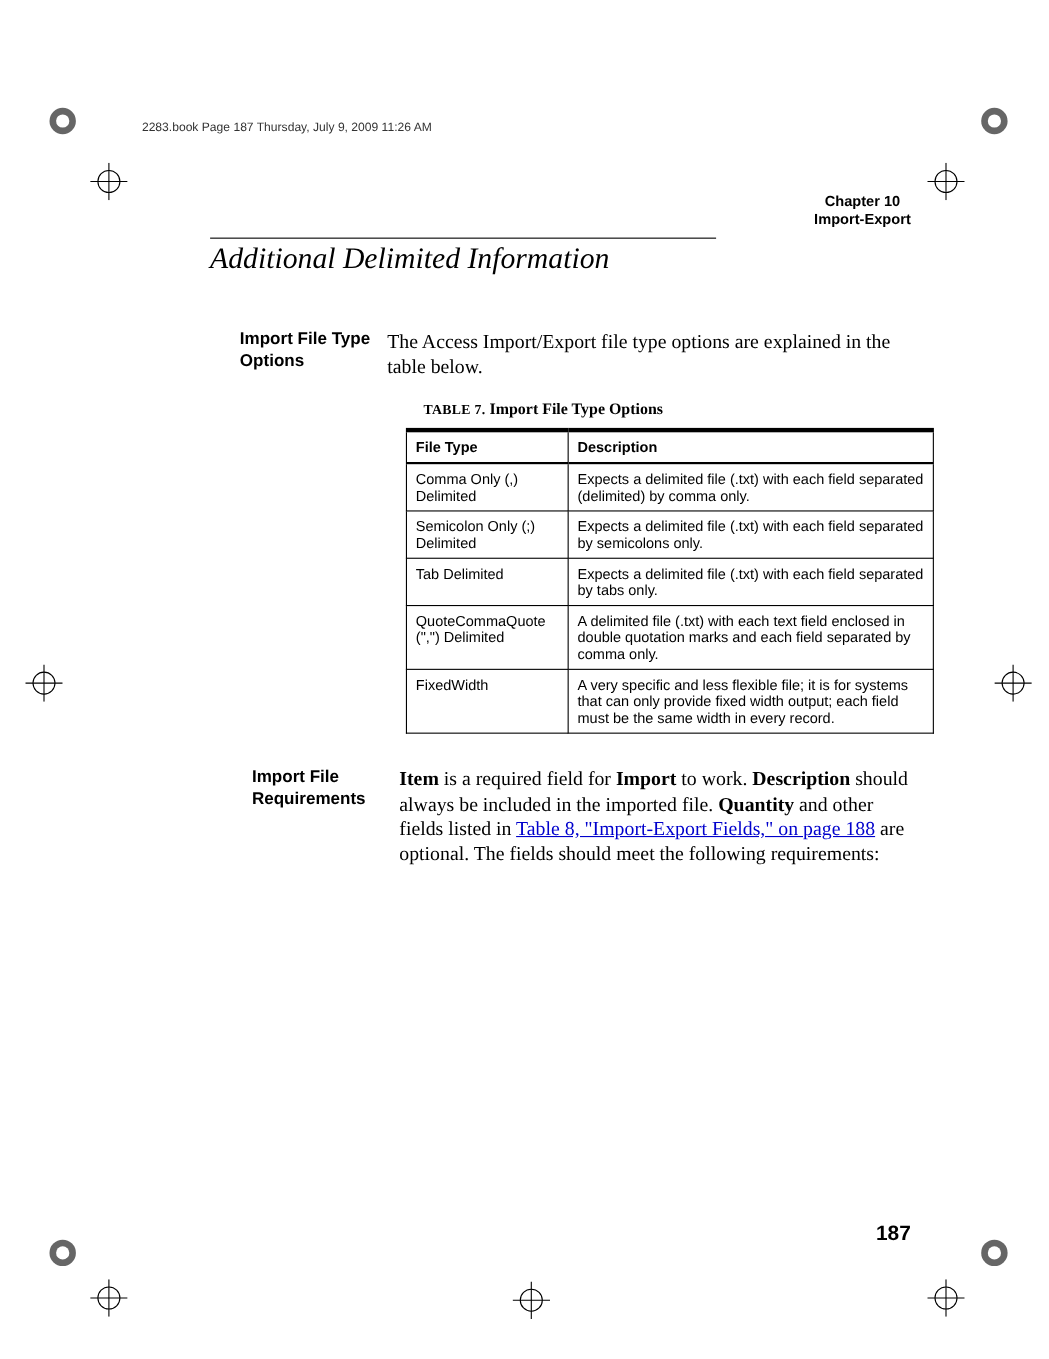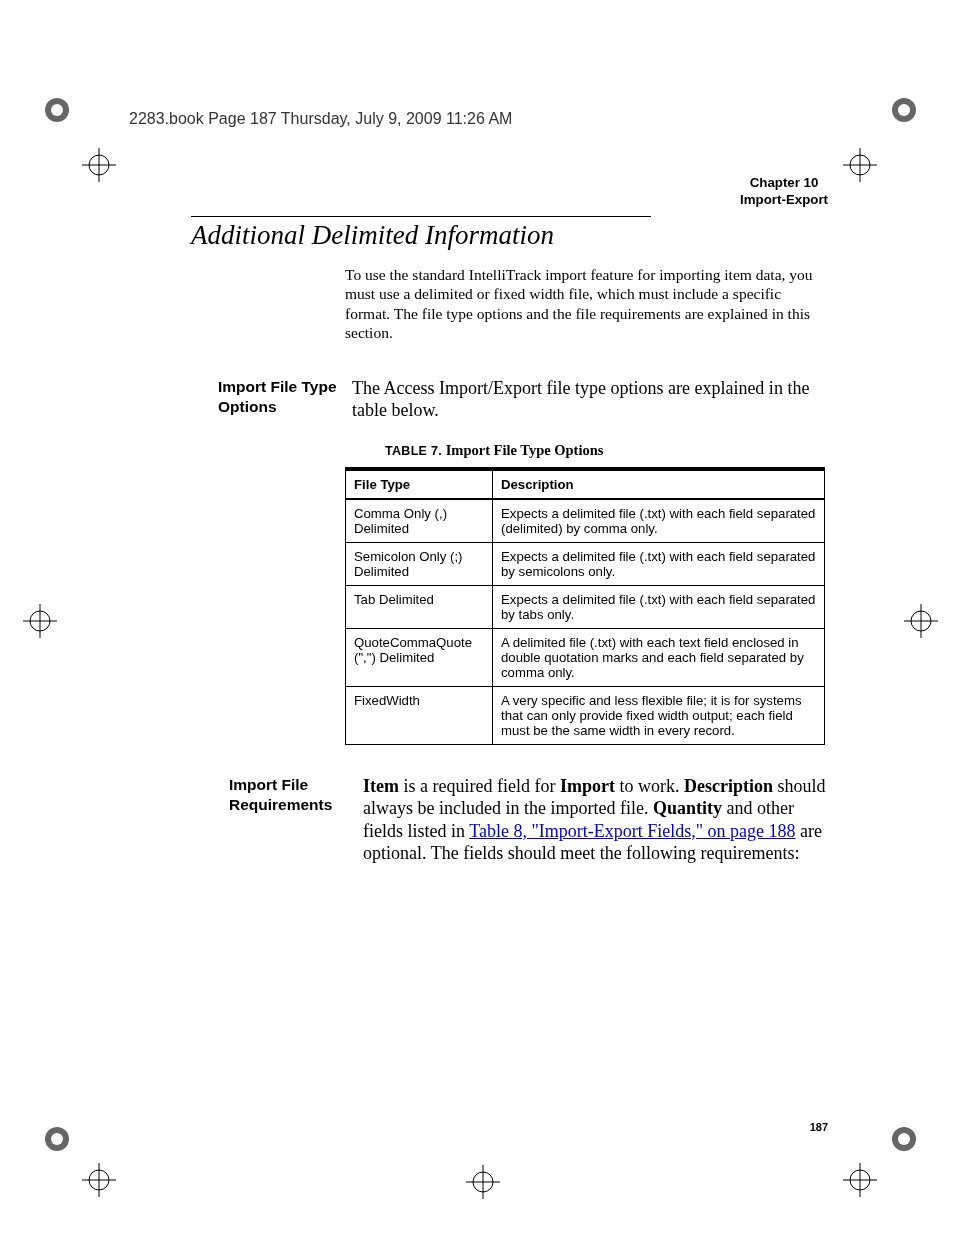--- a/index.html
+++ b/index.html
@@ -14,21 +14,21 @@
     width: 954px;
     height: 1235px;
     overflow: hidden;
   }
   .crop-line {
     position: absolute;
     left: 129px;
     right: 104px;
     top: 110px;
     font-family: Arial, Helvetica, sans-serif;
-    font-size: 16px;
+    font-size: 11px;
     color: #333;
   }
   .running-head {
     position: absolute;
     right: 126px;
     top: 174px;
     text-align: center;
     font-family: Arial, Helvetica, sans-serif;
     font-weight: bold;
     font-size: 13.3px;
@@ -83,33 +83,34 @@
     margin-left: 127px;
     margin-top: 20px;
   }
   .table-caption {
     font-size: 14.5px;
     margin-left: 40px;
     margin-bottom: 8px;
     font-family: "Times New Roman", Times, serif;
   }
   .table-caption .tlabel {
-    font-family: Liberation Sans, sans-serif;
+    font-family: Liberation Serif, serif;
     font-weight: bold;
     font-size: 12.5px;
     letter-spacing: 0.3px;
   }
   .table-caption .ttitle {
     font-weight: bold;
   }
   table.opts {
     border-collapse: collapse;
     width: 480px;
     font-family: Arial, Helvetica, sans-serif;
     font-size: 13.2px;
+    margin-left: 24px;
   }
   table.opts th, table.opts td {
     border: 1px solid #000;
     padding: 6px 8px 6px 8px;
     vertical-align: top;
   }
   table.opts th {
     text-align: left;
     font-weight: bold;
     border-top-width: 4px;
@@ -127,21 +128,21 @@
     line-height: 1.3;
   }
   .note-block .nl { font-style: italic; }
   .note-block .nb { font-style: normal; font-weight: bold; }
   .folio {
     position: absolute;
     right: 126px;
     bottom: 102px;
     font-family: Arial, Helvetica, sans-serif;
     font-weight: bold;
-    font-size: 11px;
+    font-size: 19px;
   }
   .xref {
     color: #0000cc;
     text-decoration: underline;
   }
   .bold { font-weight: bold; }
 
   
   svg.cropmark { position: absolute; }
   .tl-outer { left: 43px;  top: 96px;  }
@@ -220,21 +221,20 @@
   <div class="running-head">
     <div>Chapter 10</div>
     <div>Import-Export</div>
   </div>
 
   <div class="h1-rule"></div>
   <div class="h1">Additional Delimited Information</div>
 
   <div class="content">
 
-    <div class="intro">To use the standard IntelliTrack import feature for importing item data, you must use a delimited or fixed width file, which must include a specific format. The file type options and the file requirements are explained in this section.</div>
 
     <div class="section">
       <div class="section-label">Import File Type Options</div>
       <div class="section-body">The Access Import/Export file type options are explained in the table below.</div>
     </div>
 
     <div class="table-wrap">
       <div class="table-caption">
         <span class="tlabel">TABLE 7.</span><span class="ttitle"> Import File Type Options</span>
       </div>

